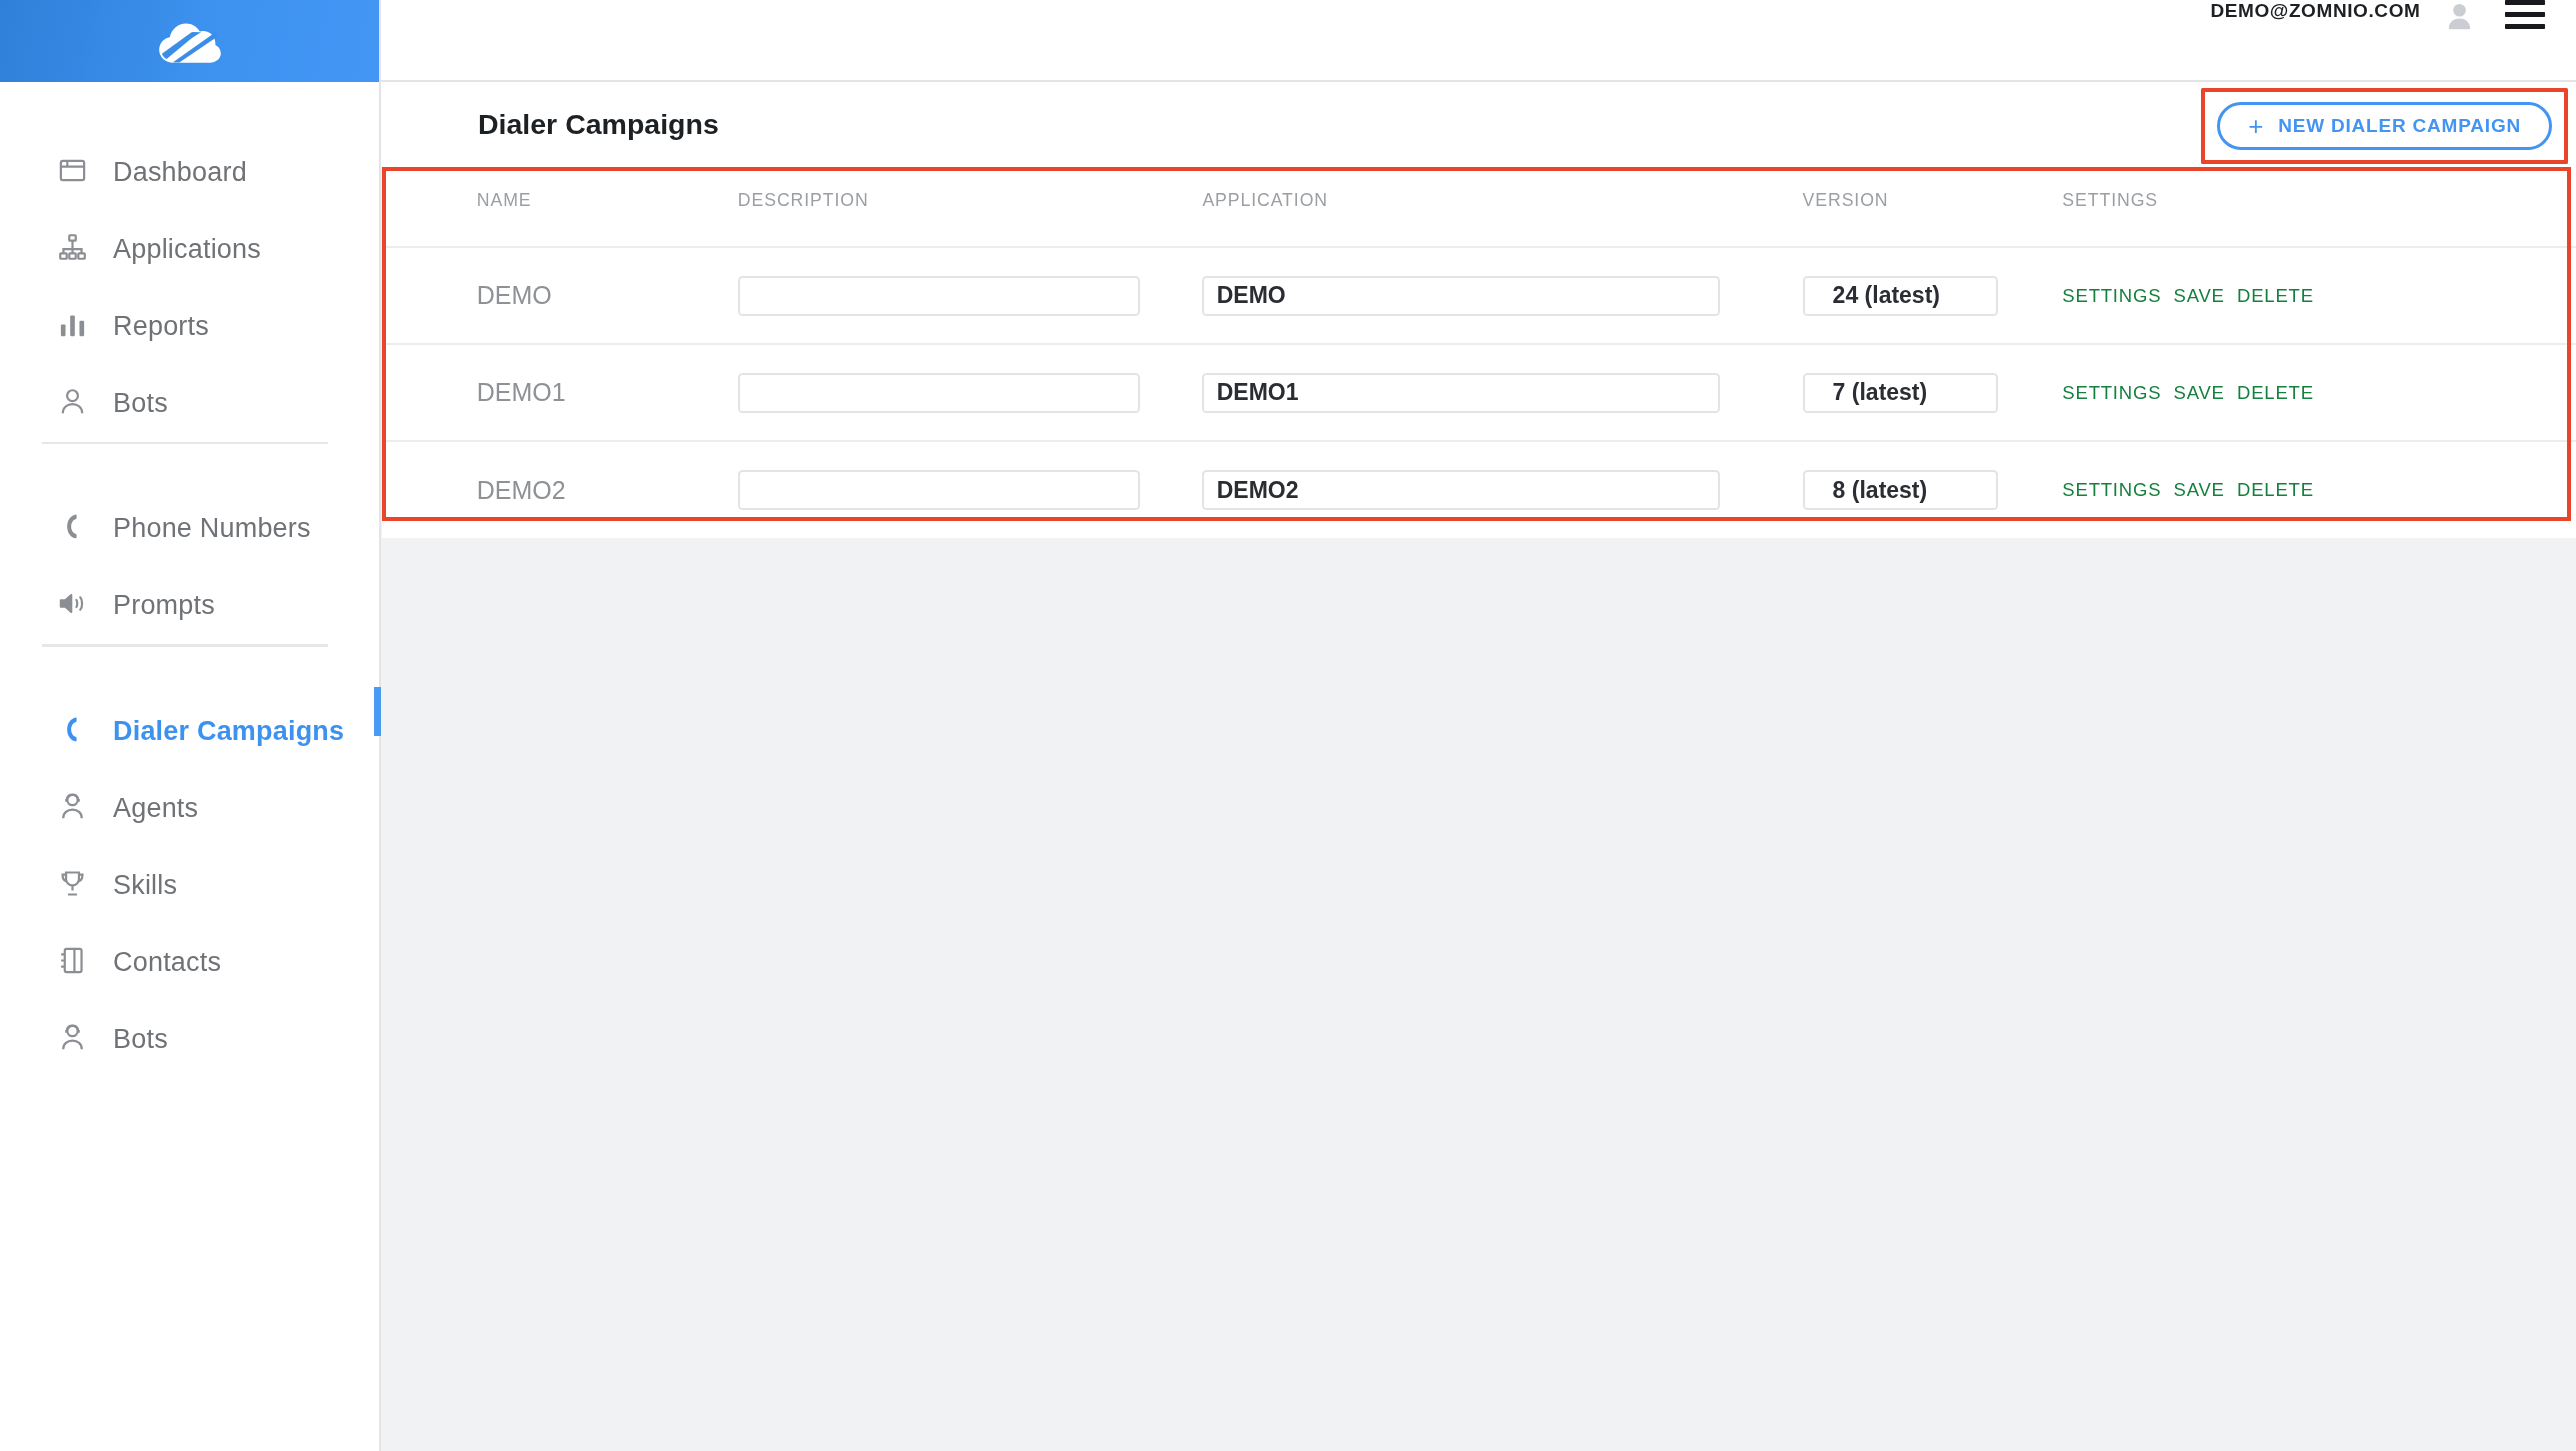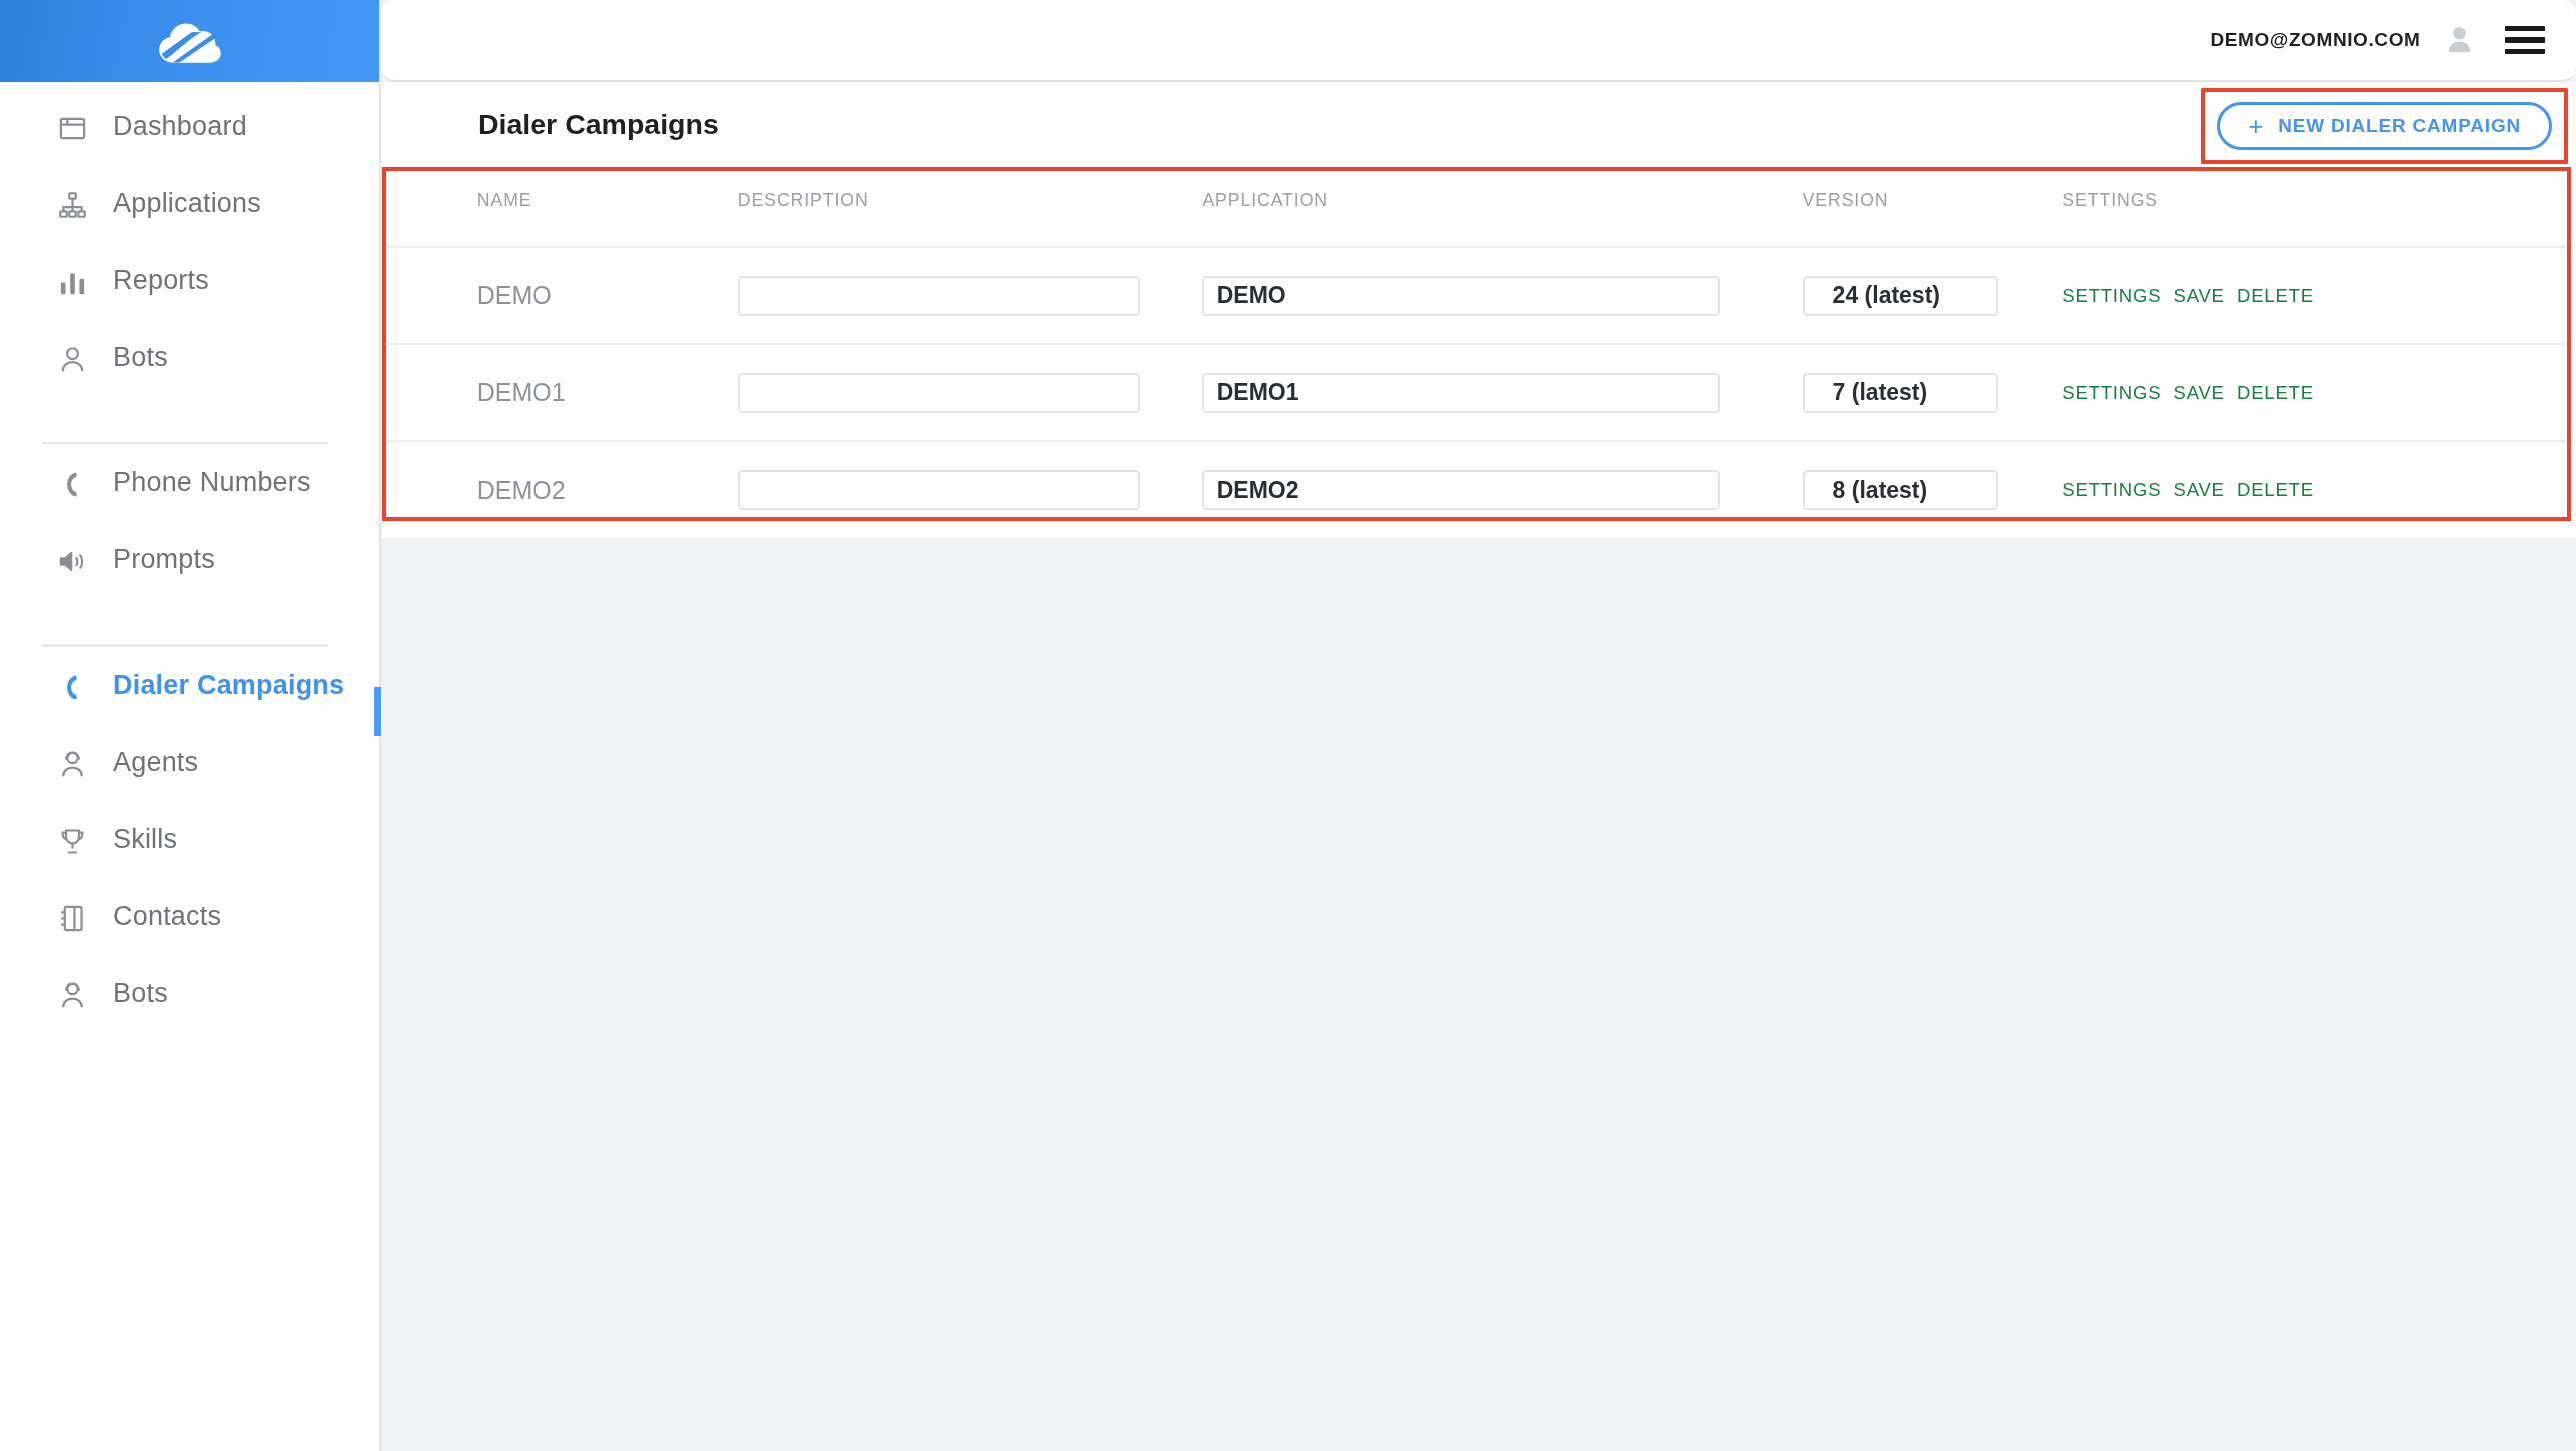--- a/index.html
+++ b/index.html
@@ -21,21 +21,21 @@
   }
   .logo-bar {
     height: 82px; width: 100%;
     background: linear-gradient(100deg, #2f80d8 0%, #3d92f0 55%, #4496f5 100%);
     display: flex; align-items: center; justify-content: center;
   }
   .logo-mark { width: 68px; height: 51px; display: block; }
 
   .nav { padding-top: 29px; }
   .nav-item {
-    display: flex; align-items: flex-start;
+    display: flex; align-items: flex-end;
     height: 77px;
     padding-left: 55px;
     cursor: pointer;
     position: relative;
   }
   .nav-icon {
     width: 35px; height: 35px;
     display: flex; align-items: center; justify-content: center;
     margin-right: 23px;
     color: #8b8e93;
@@ -64,24 +64,23 @@
   
   .main {
     flex: 1 1 auto; height: 1452px;
     background: #f1f2f4;
     position: relative;
     display: flex; flex-direction: column;
   }
   .topbar {
     height: 82px; background: #ffffff;
     border-bottom: 2.3px solid #e3e4e6;
-    display: flex; align-items: center; justify-content: flex-end;
+    display: flex; align-items: flex-start; justify-content: flex-end;
     padding-right: 31px;
     flex: 0 0 82px;
-    border-radius: 14px;
   }
   .user-email {
     font-size: 19px; font-weight: 700; color: #1e2124;
     letter-spacing: 0.6px; margin-right: 21.5px;
   }
   .avatar { width: 35px; height: 35px; margin-right: 28px; color: #cacdd1; }
   .avatar svg { display: block; }
   .hamburger { width: 40px; height: 29px; display: flex; flex-direction: column; justify-content: space-between; cursor: pointer; }
   .hamburger span { display: block; height: 5.4px; background: #17191c; border-radius: 0.8px; }
 

